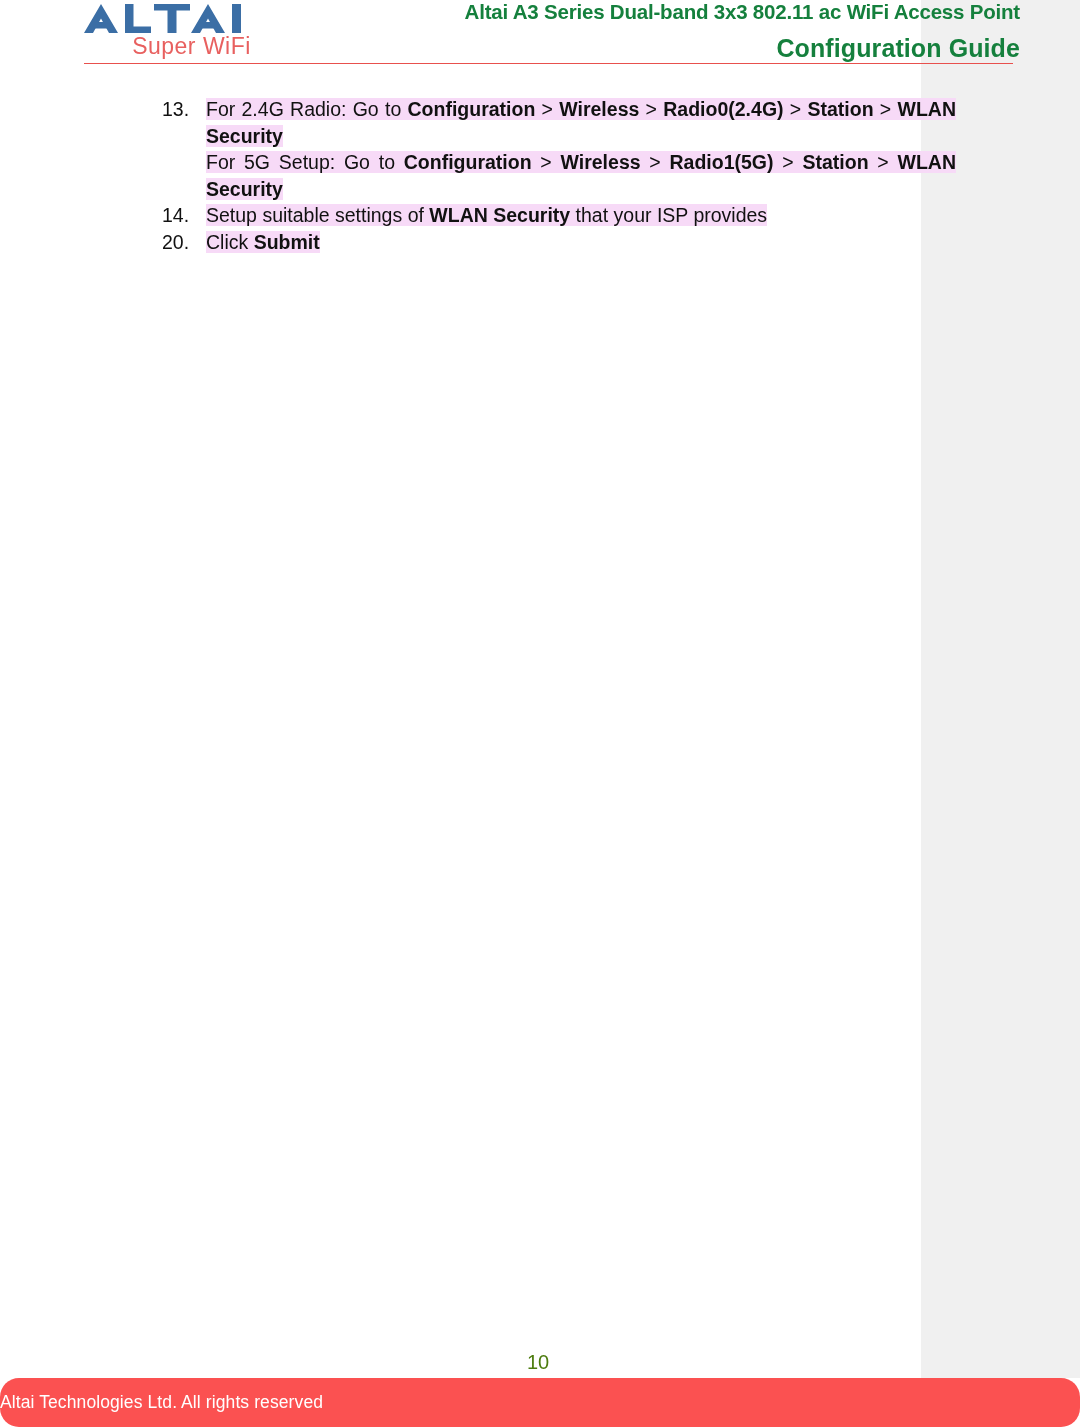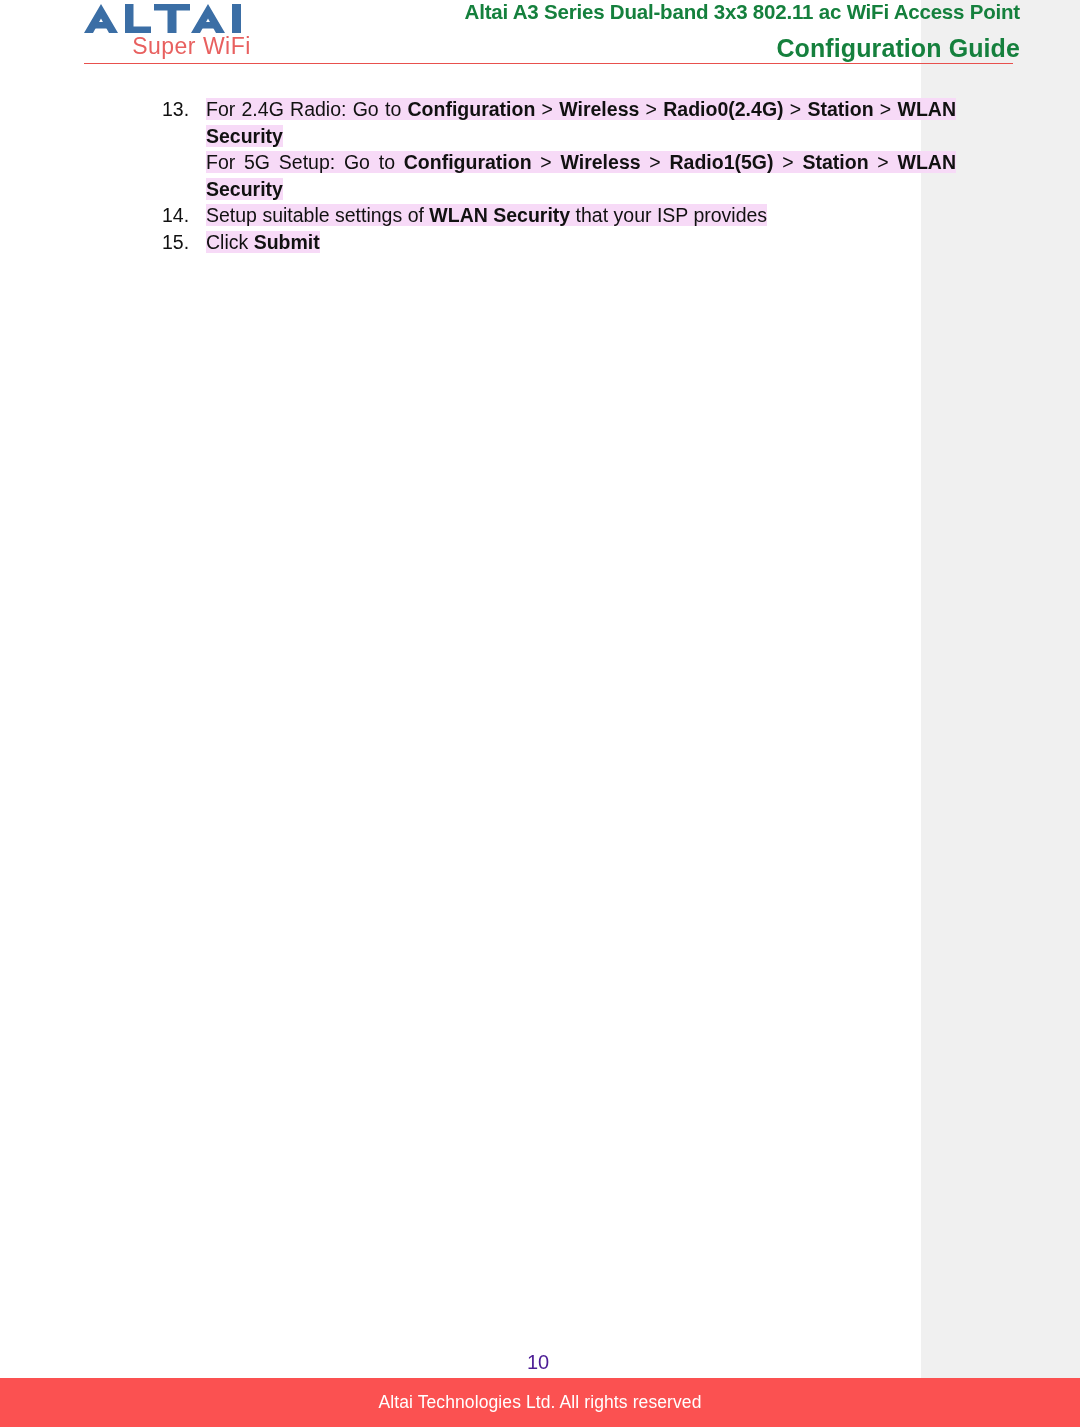--- a/index.html
+++ b/index.html
@@ -146,33 +146,33 @@
 
   
   .page-number {
     position: absolute;
     left: 0;
     top: 1351px;
     width: 1080px;
     text-align: center;
     font-family: "Liberation Sans", sans-serif;
     font-size: 20px;
-    color: #4c1d95;
+    color: #4d7c0f;
   }
   .page-number span { position: relative; left: -2px; }
   .footer-bar {
     position: absolute;
     left: 0;
     top: 1378px;
     width: 1080px;
     height: 49px;
     background: #fb5151;
     display: flex;
     align-items: center;
-    justify-content: center;
+    border-radius: 19px;
   }
   .footer-text {
     font-family: "Liberation Sans", sans-serif;
     font-size: 17.5px;
     color: #ffffff;
     letter-spacing: 0.1px;
   }
 </style>
 </head>
 <body>
@@ -218,21 +218,21 @@
         <li class="list-item justify w748">
           <span class="num">13.</span>
           <span class="body-line"><span class="hl">For 2.4G Radio: Go to </span><span class="hl b">Configuration</span><span class="hl"> &gt; </span><span class="hl b">Wireless</span><span class="hl"> &gt; </span><span class="hl b">Radio0(2.4G)</span><span class="hl"> &gt; </span><span class="hl b">Station</span><span class="hl"> &gt; </span><span class="hl b">WLAN Security</span></span>
           <span class="body-line"><span class="hl">For 5G Setup: Go to </span><span class="hl b">Configuration</span><span class="hl"> &gt; </span><span class="hl b">Wireless</span><span class="hl"> &gt; </span><span class="hl b">Radio1(5G)</span><span class="hl"> &gt; </span><span class="hl b">Station</span><span class="hl"> &gt; </span><span class="hl b">WLAN Security</span></span>
         </li>
         <li class="list-item">
           <span class="num">14.</span>
           <span class="body-line"><span class="hl">Setup suitable settings of </span><span class="hl b">WLAN Security</span><span class="hl"> that your  ISP provides</span></span>
         </li>
         <li class="list-item">
-          <span class="num">15.</span>
+          <span class="num">20.</span>
           <span class="body-line"><span class="hl">Click </span><span class="hl b">Submit</span></span>
         </li>
       </ol>
   </div>
 
   <div class="page-number">
     <span>10</span>
   </div>
 
   <div class="footer-bar">

